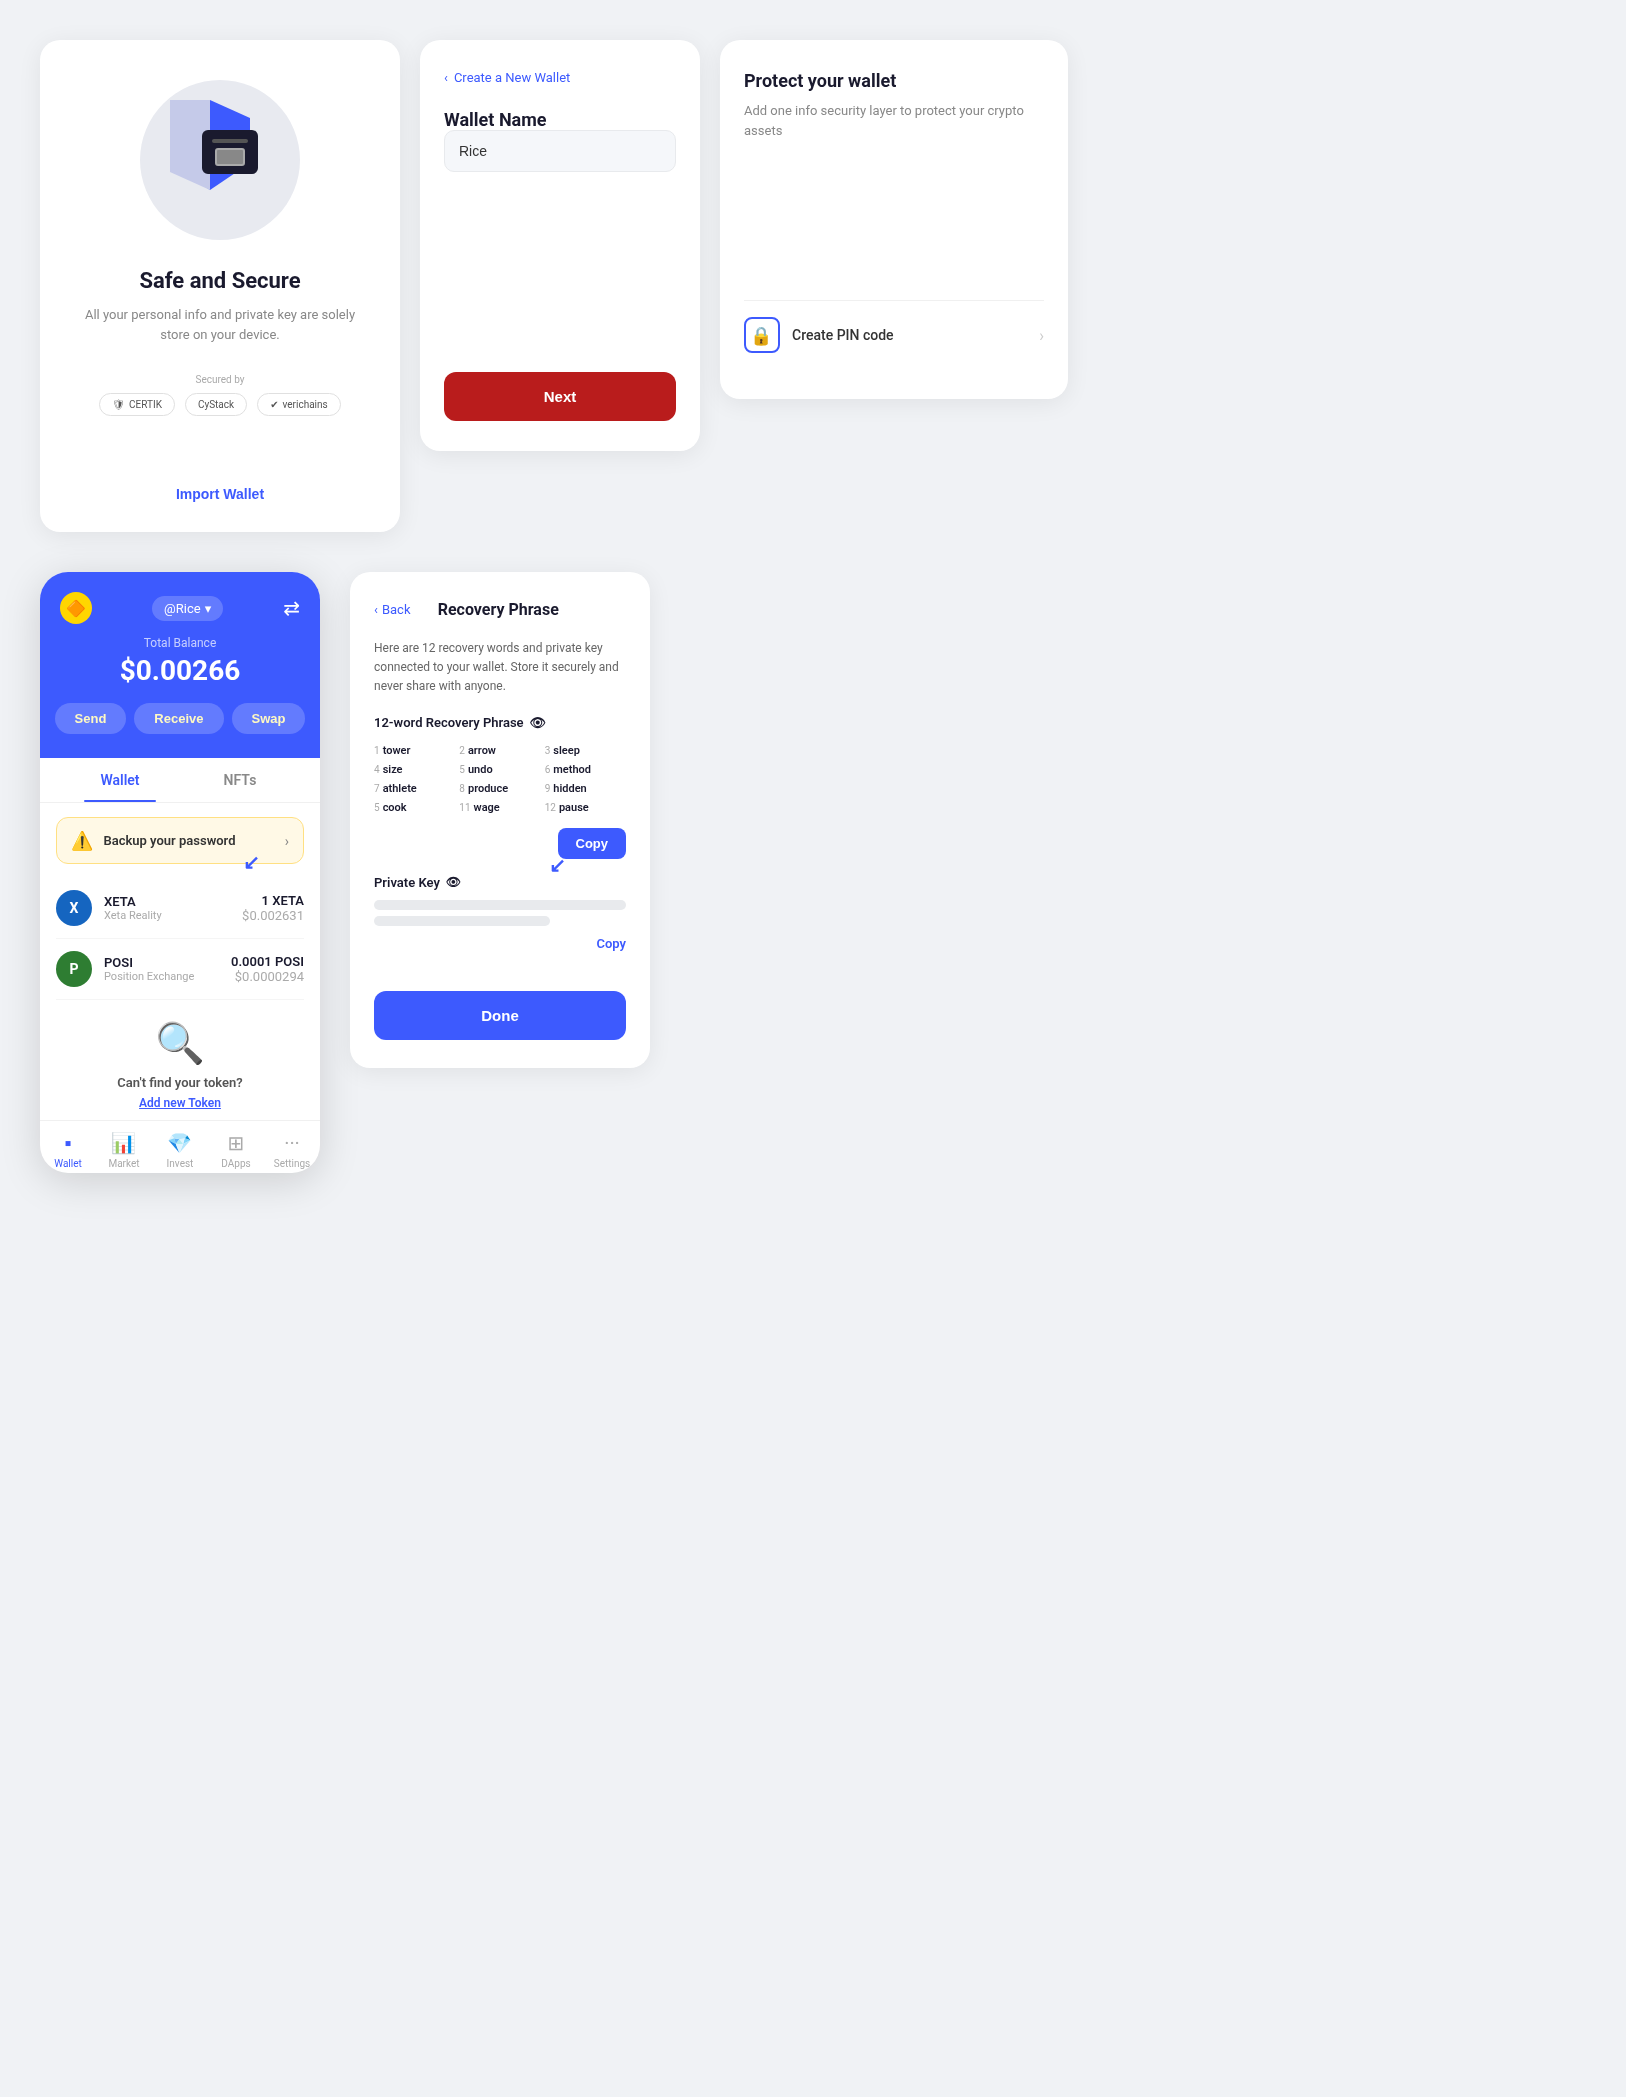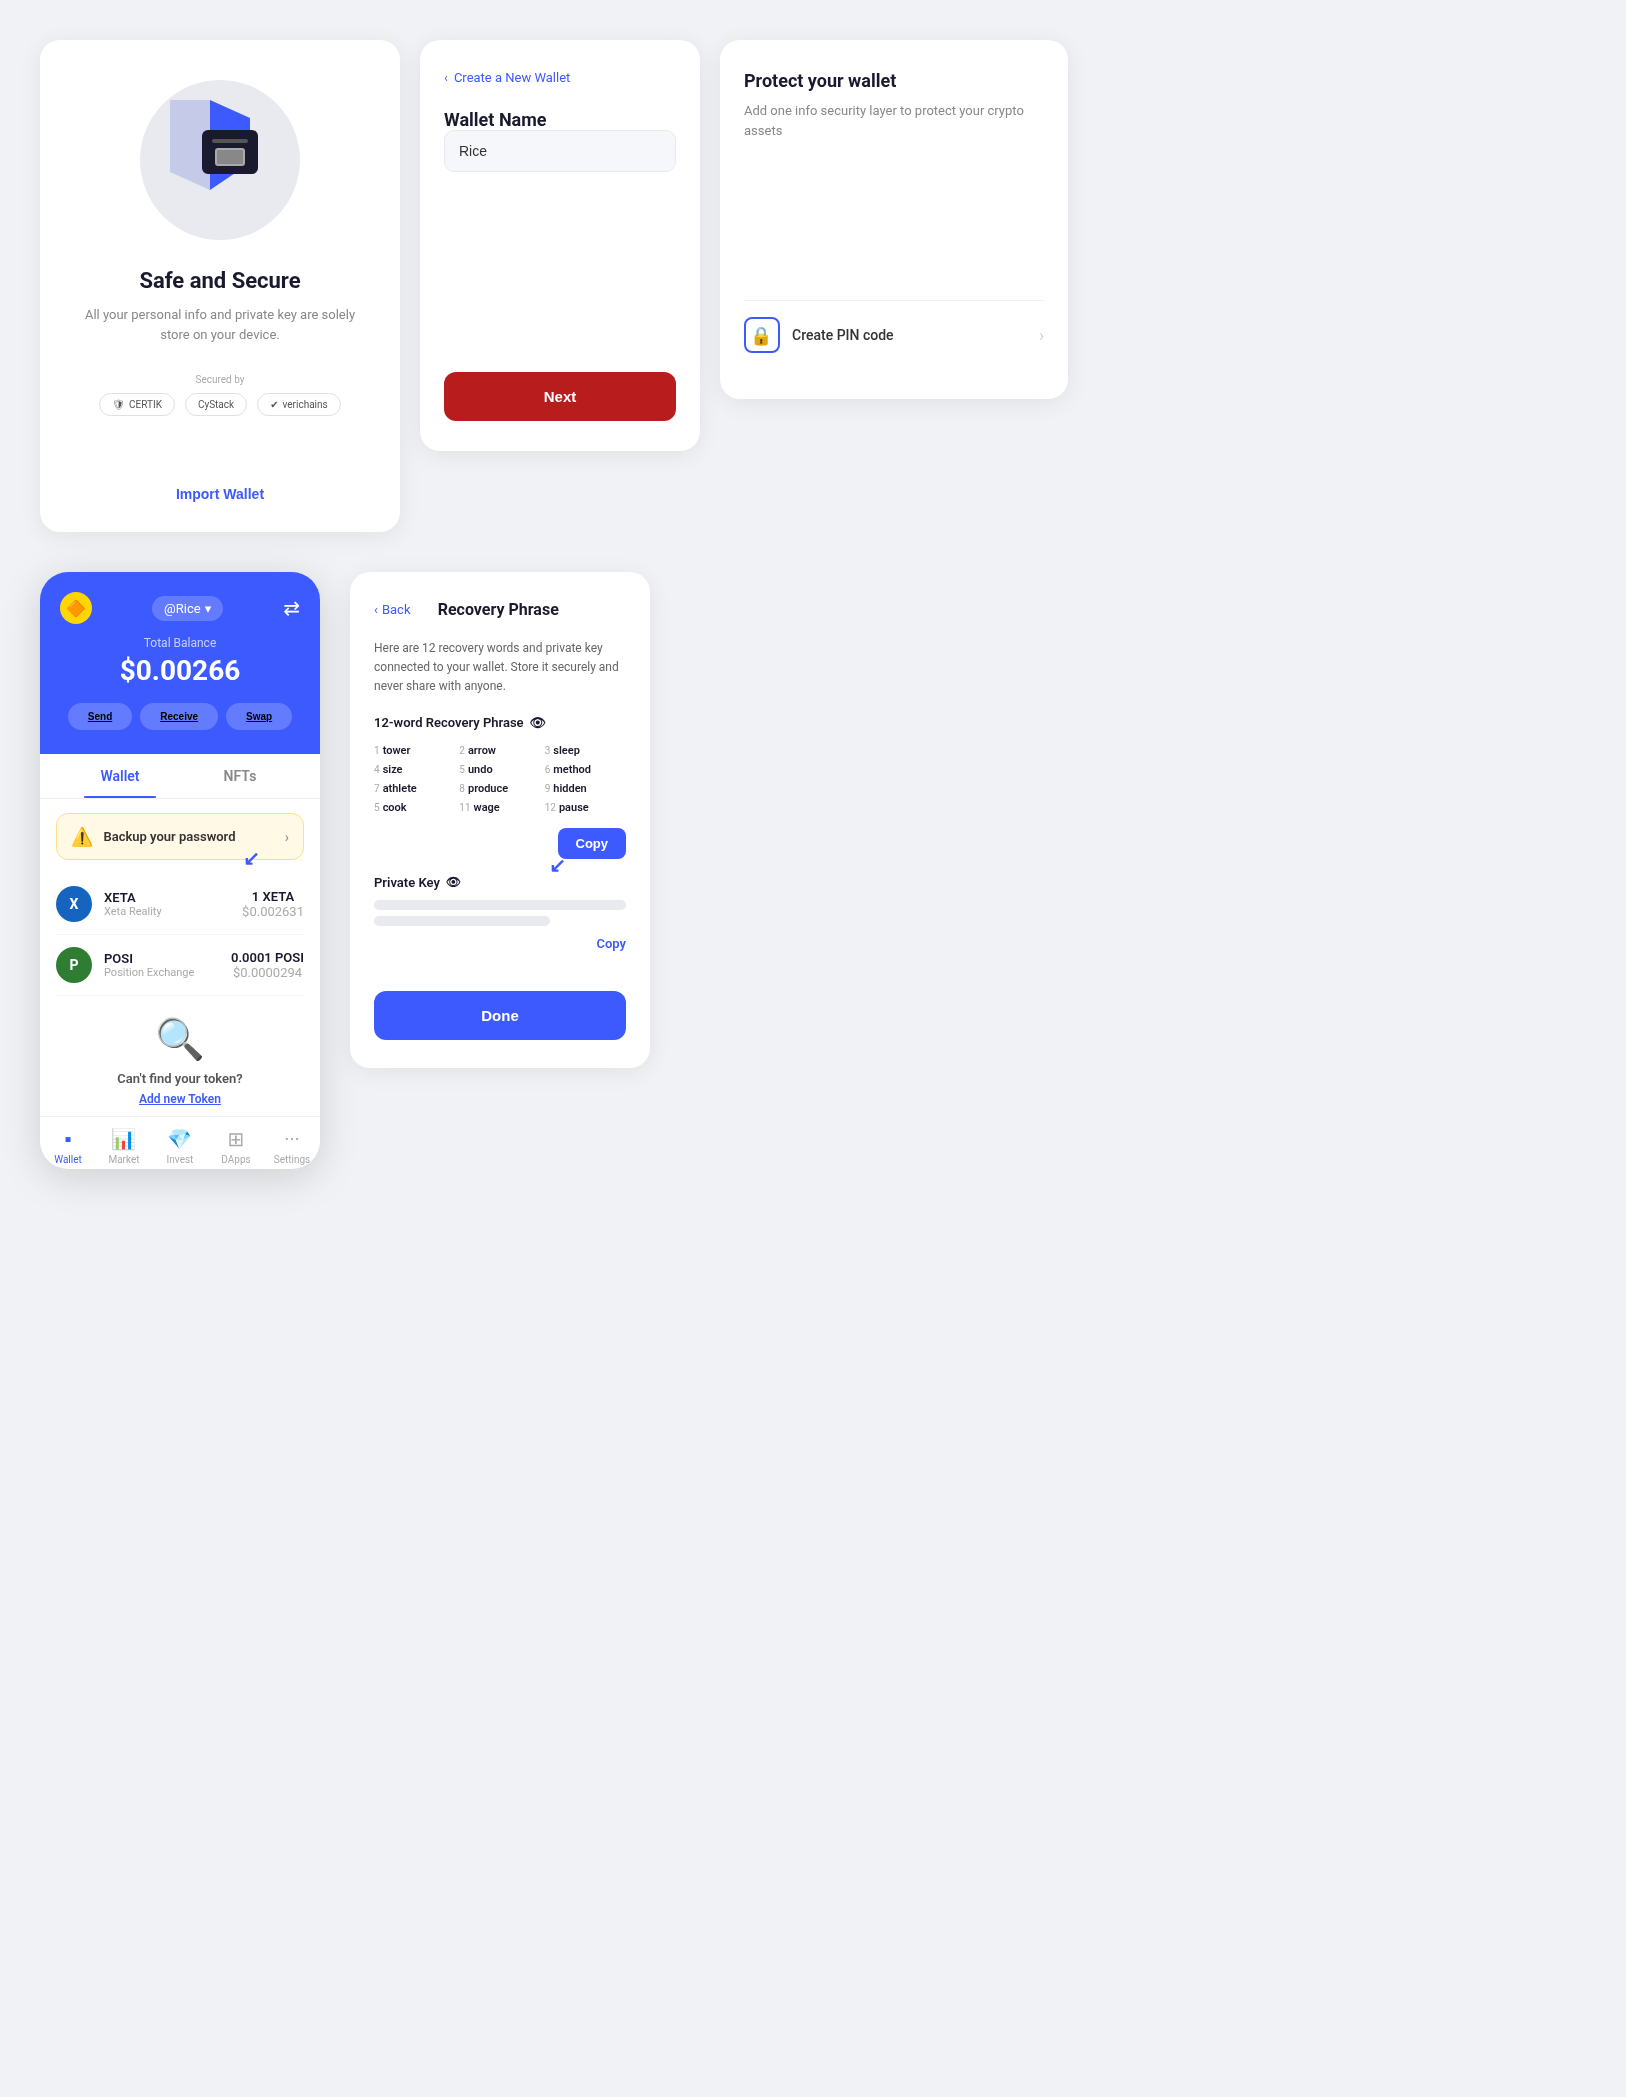--- a/index.html
+++ b/index.html
@@ -329,25 +329,24 @@
       display: flex;
       justify-content: center;
       gap: 8px;
     }
 
     .action-btn {
       background: rgba(255,255,255,0.2);
       border: none;
       border-radius: 20px;
       padding: 8px 20px;
-      color: #000000;
-      font-size: 10px;
-      font-weight: 600;
-      cursor: pointer;
-      text-decoration: underline;
+      color: #fef9c3;
+      font-size: 13px;
+      font-weight: 600;
+      cursor: pointer;
     }
 
     .app-body {
       background: #fff;
     }
 
     .app-tabs {
       display: flex;
       padding: 0 20px;
       border-bottom: 1px solid #f0f0f0;
@@ -441,21 +440,21 @@
       font-weight: 600;
       color: #1a1a2e;
     }
 
     .token-subname {
       font-size: 11px;
       color: #aaa;
     }
 
     .token-amounts {
-      text-align: center;
+      text-align: right;
     }
 
     .token-amount {
       font-size: 13px;
       font-weight: 600;
       color: #1a1a2e;
     }
 
     .token-usd {
       font-size: 13px;

